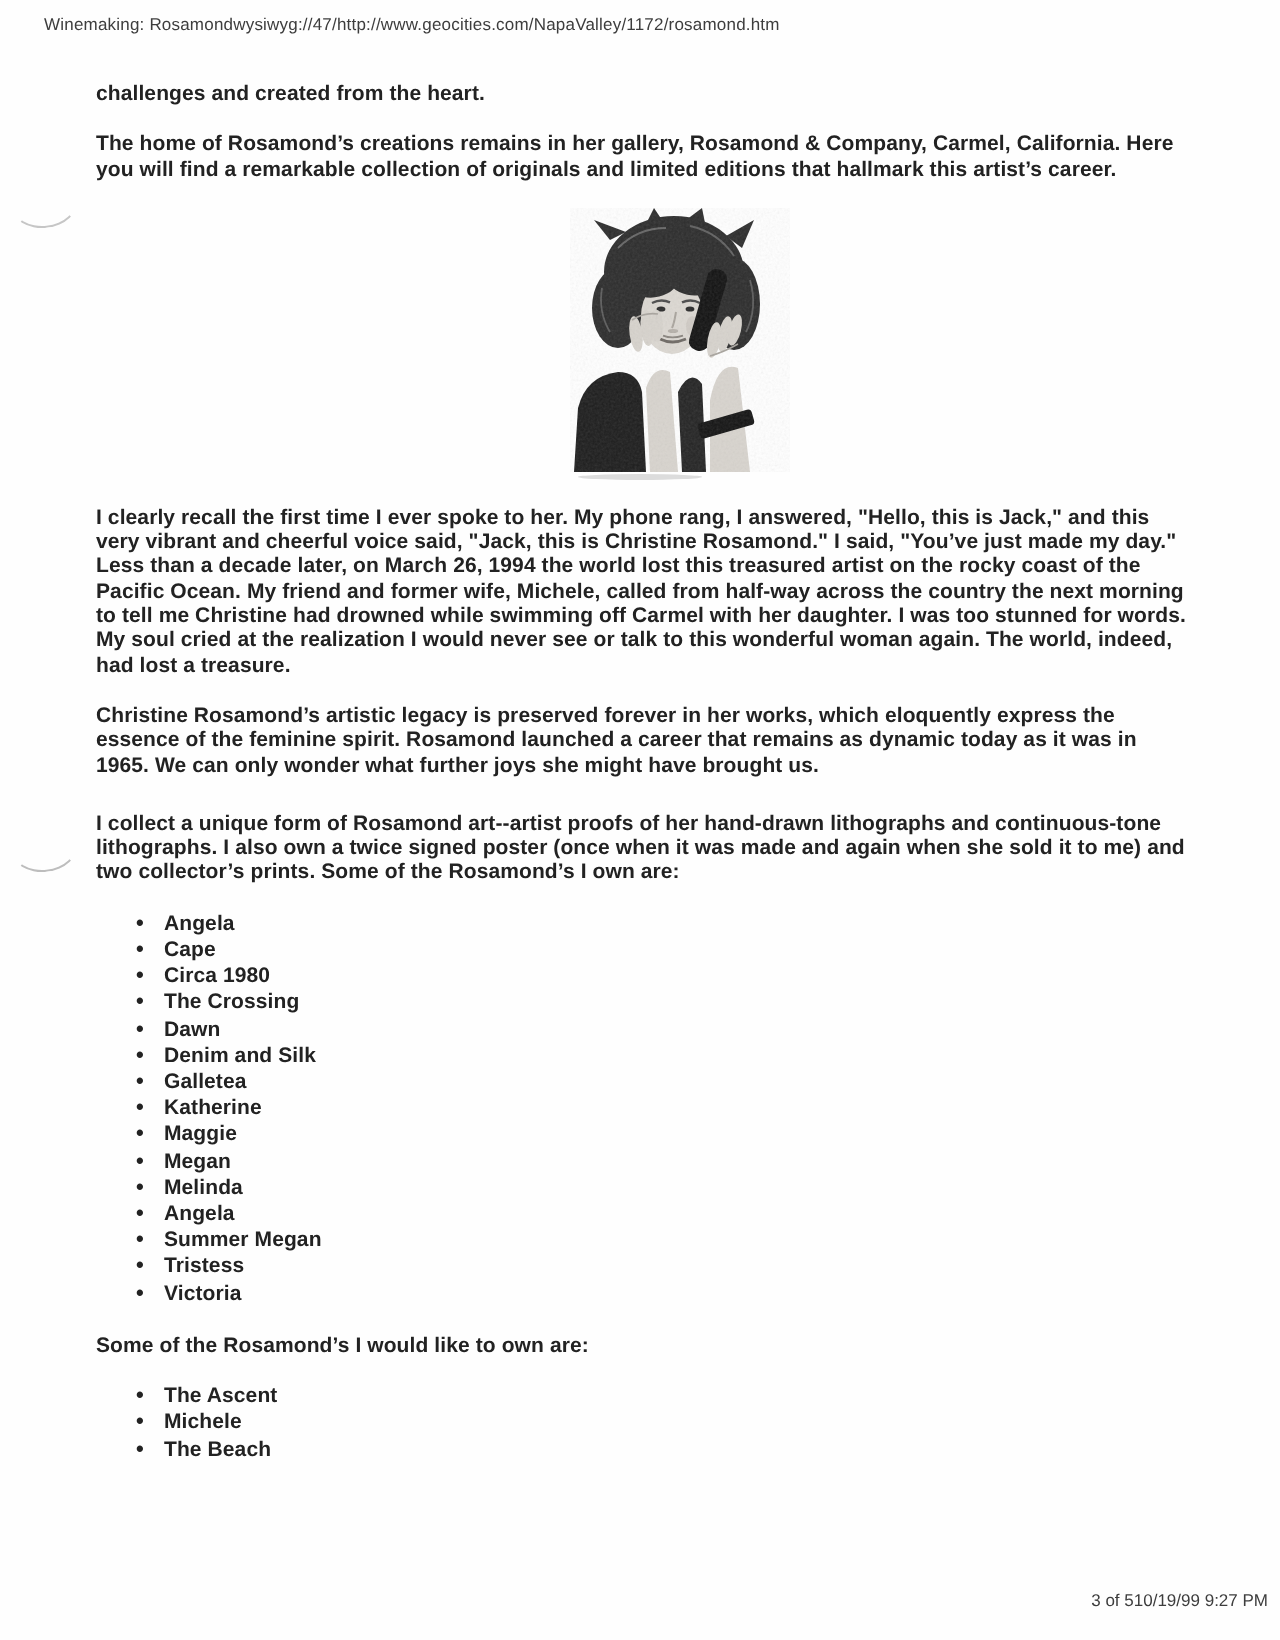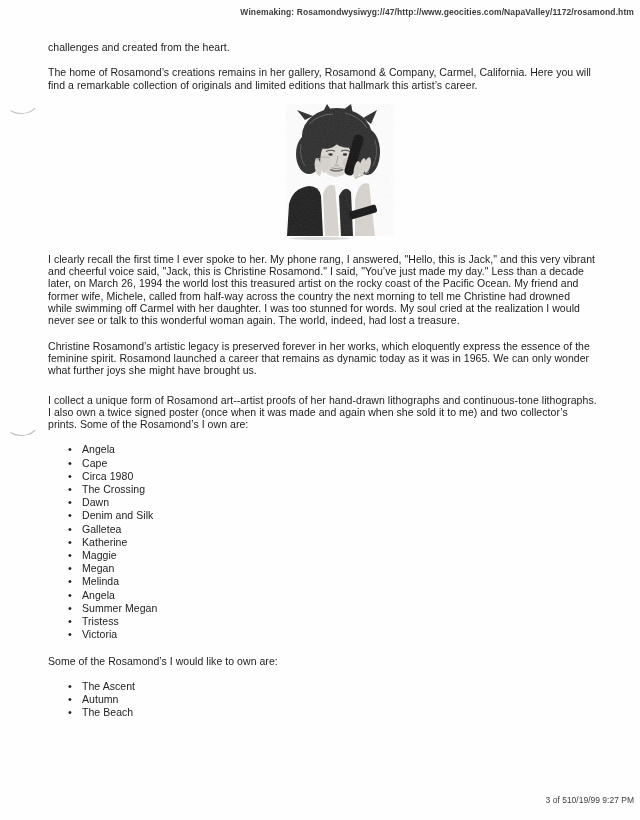--- a/index.html
+++ b/index.html
@@ -20,23 +20,23 @@
     inset: 0;
     background: #fefefe;
   }
   
   .print-header {
     position: absolute;
     top: 7px;
     left: 22px;
     right: 6px;
     display: flex;
-    justify-content: flex-end;
+    justify-content: flex-start;
     font-size: 8.5px;
-    font-weight: 700;
+    font-weight: 400;
     color: #3d3d3d;
     letter-spacing: 0.1px;
   }
   .print-footer {
     position: absolute;
     top: 795px;
     left: 10px;
     right: 6px;
     display: flex;
     justify-content: flex-end;
@@ -57,21 +57,21 @@
   }
   .punch-1 { top: 88px; }
   .punch-2 { top: 410px; border-bottom-color: #bdbdbd; }
   
   .content {
     position: absolute;
     top: 41px;
     left: 48px;
     width: 549px;
     font-size: 10.5px;
-    font-weight: 400;
+    font-weight: 700;
     line-height: 12.3px;
     color: #222222;
     letter-spacing: 0.05px;
   }
   .content p {
     margin: 0 0 13px 0;
   }
   .content p.gap-after { margin-bottom: 17px; }
   
   .photo {
@@ -212,21 +212,21 @@
         <li>Angela</li>
         <li>Summer Megan</li>
         <li>Tristess</li>
         <li>Victoria</li>
       </ul>
 
     <p class="wishlist-intro">Some of the Rosamond’s I would like to own are:</p>
 
     <ul class="last">
         <li>The Ascent</li>
-        <li>Autumn</li>
+        <li>Michele</li>
         <li>The Beach</li>
       </ul>
 
   </main>
 
   <footer class="print-footer">
     <span>3 of 5</span>
     <span>10/19/99 9:27 PM</span>
   </footer>
 

